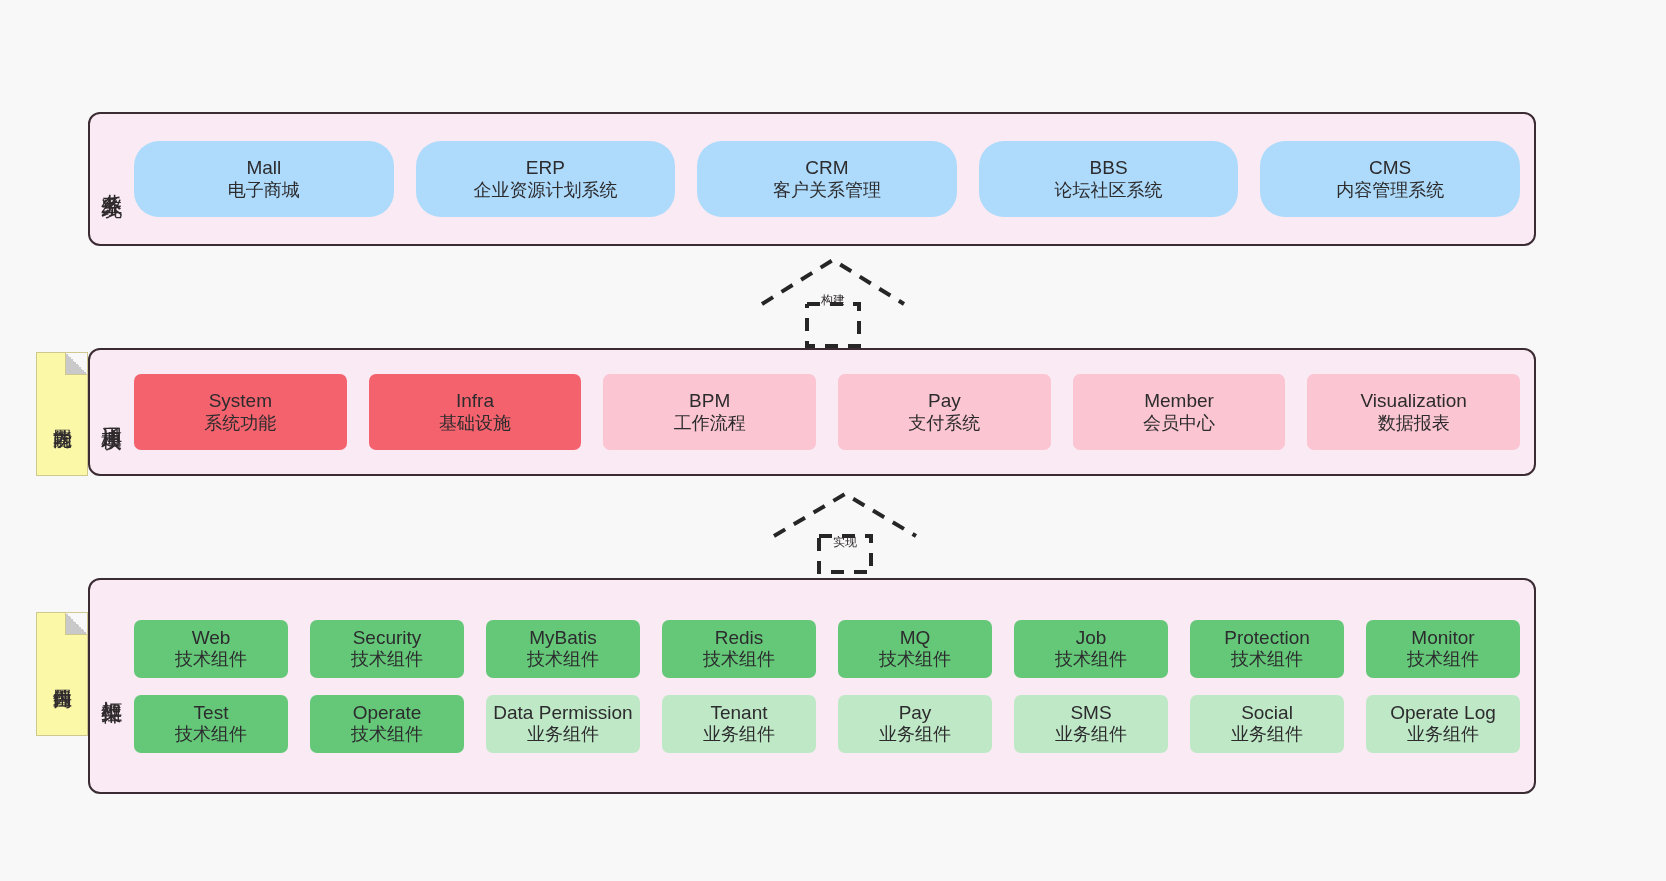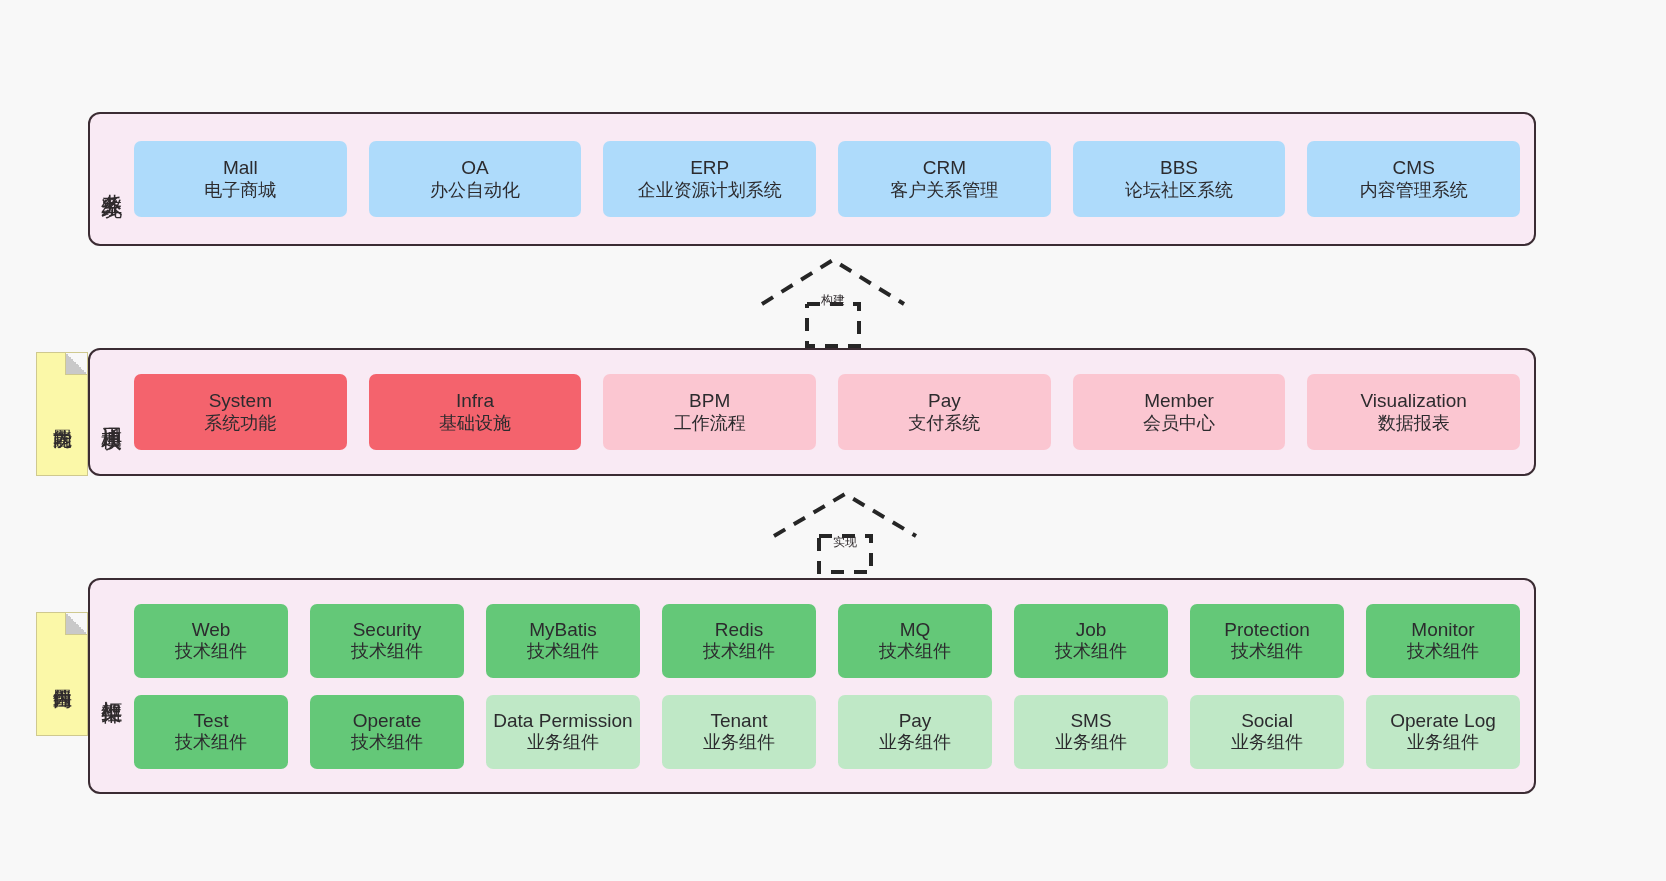--- a/index.html
+++ b/index.html
@@ -69,34 +69,34 @@
     justify-content: center;
     text-align: center;
     color: #2c2b2e;
     line-height: 1.18;
     padding: 6px 4px;
     user-select: none;
   }
   .node .t1 { font-size: 19px; }
   .node .t2 { font-size: 18px; }
 
-  .blue      { background: #aedbfb; }
+  .blue      { background: #aedbfb; border-radius: 25px; }
   .red       { background: #f4636d; }
   .pink      { background: #fbc6d1; }
   .green     { background: #64c878; }
   .lightgreen{ background: #bfe8c6; }
 
   
   #layer-business { left: 88px;  top: 112px; width: 1448px; height: 134px; }
   #layer-common   { left: 88px;  top: 348px; width: 1448px; height: 128px; }
   #layer-framework{ left: 88px;  top: 578px; width: 1448px; height: 216px; }
 
   #layer-business .node  { height: 76px; }
   #layer-common   .node  { height: 76px; text-align: right; }
-  #layer-framework .node { height: 74px; }
+  #layer-framework .node { height: 58px; }
 
   
   .note {
     position: absolute;
     width: 52px;
     background: #fbf8a8;
     border: 1px solid #cfc98f;
     color: #2f2a2c;
     font-size: 19px;
     line-height: 1.1;
@@ -147,24 +147,20 @@
 
   <div class="layer" id="layer-business">
     <div class="layer-title">业务系统</div>
     <div class="layer-body">
       <div class="row">
         <div class="node blue">
           <span class="t1">Mall</span>
           <span class="t2">电子商城</span>
         </div>
         <div class="node blue">
-          <span class="t1">OA</span>
-          <span class="t2">办公自动化</span>
-        </div>
-        <div class="node blue">
           <span class="t1">ERP</span>
           <span class="t2">企业资源计划系统</span>
         </div>
         <div class="node blue">
           <span class="t1">CRM</span>
           <span class="t2">客户关系管理</span>
         </div>
         <div class="node blue">
           <span class="t1">BBS</span>
           <span class="t2">论坛社区系统</span>

